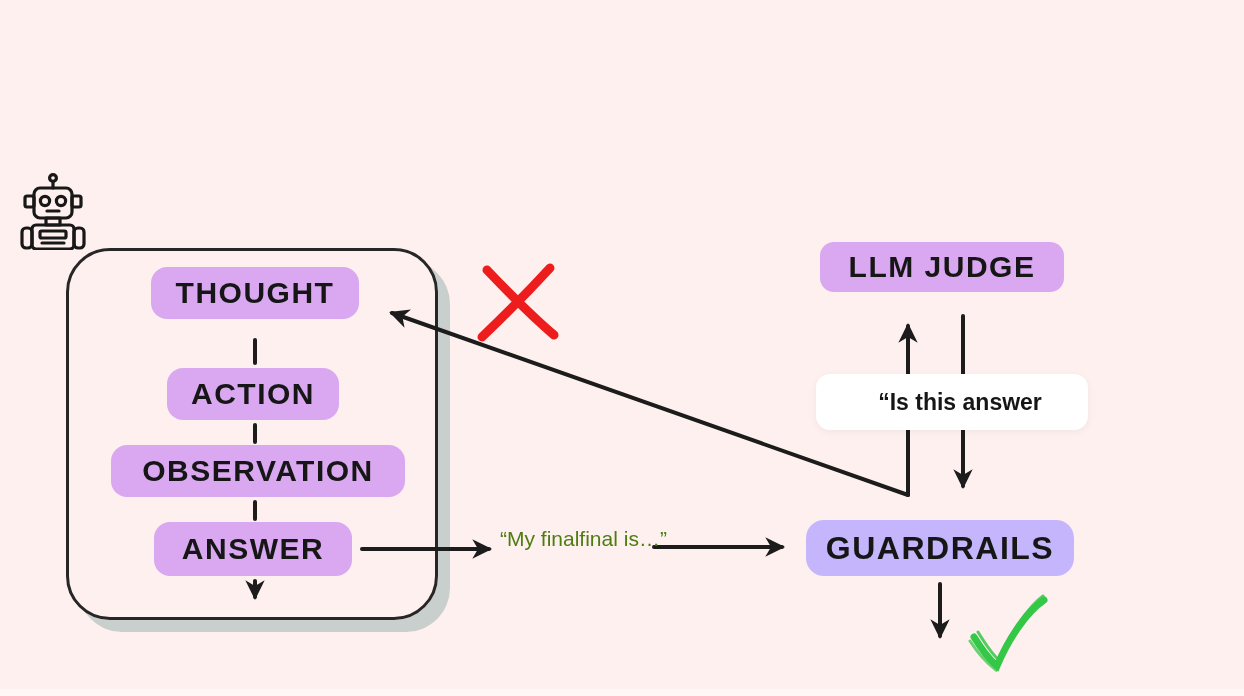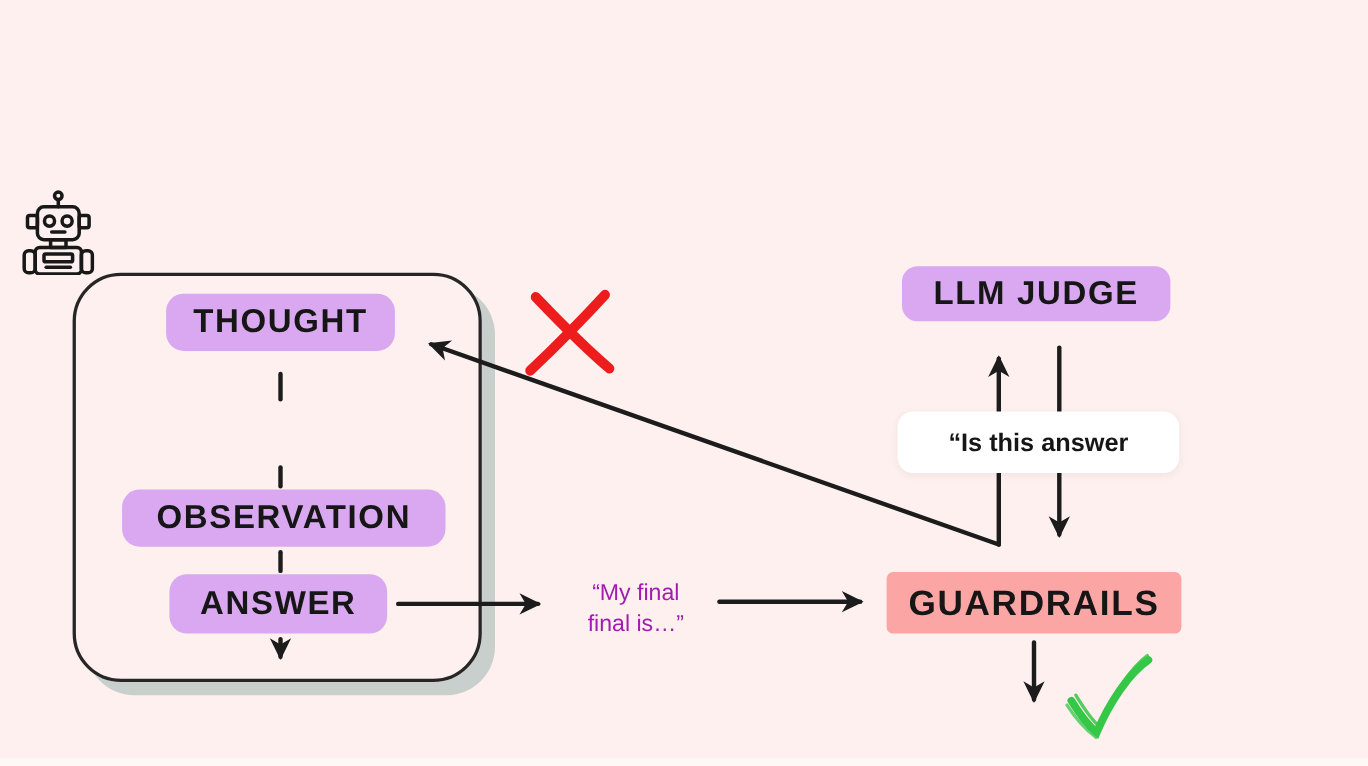--- a/index.html
+++ b/index.html
@@ -38,21 +38,21 @@
     display: flex;
     align-items: center;
     justify-content: center;
     font-weight: 800;
     color: #161616;
     letter-spacing: 1.5px;
     z-index: 3;
     white-space: nowrap;
   }
   .pill.purple { background: #d9a8f0; border-radius: 16px; font-size: 30px; }
-  .pill.green  { background: #fca5a5; border-radius: 6px; font-size: 32px; }
+  .pill.green  { background: #c4b5fd; border-radius: 18px; font-size: 32px; }
 
   #pill-thought     { left: 151px; top: 267px; width: 208px; height: 52px; }
   #pill-action      { left: 167px; top: 368px; width: 172px; height: 52px; }
   #pill-observation { left: 111px; top: 445px; width: 294px; height: 52px; }
   #pill-answer      { left: 154px; top: 522px; width: 198px; height: 54px; }
   #pill-llm-judge   { left: 820px; top: 242px; width: 244px; height: 50px; border-radius: 14px; }
   #pill-guardrails  { left: 806px; top: 520px; width: 268px; height: 56px; }
 
   #judge-question {
     left: 816px; top: 374px;
@@ -64,32 +64,33 @@
     align-items: center;
     justify-content: center;
     font-size: 23px;
     font-weight: 800;
     line-height: 33px;
     color: #161616;
     text-align: center;
     z-index: 3;
     box-shadow: 0 2px 8px rgba(0,0,0,0.05);
     white-space: nowrap;
+    padding-left: 16px;
   }
 
   #final-answer-quote {
     left: 500px; top: 524px;
     width: 156px;
     display: flex;
-    flex-direction: column;
+    flex-direction: row;
     align-items: center;
     font-size: 21px;
     font-weight: 400;
     line-height: 29px;
-    color: #a21caf;
+    color: #4d7c0f;
     text-align: center;
     z-index: 3;
     white-space: nowrap;
   }
 
   #arrow-layer { left: 0; top: 0; z-index: 2; }
   #robot { left: 20px; top: 172px; z-index: 2; }
 
   #bottom-edge-highlight {
     left: 0; bottom: 0; width: 1244px; height: 7px;
@@ -149,20 +150,23 @@
     <g stroke="#35c747" stroke-linecap="round" fill="none">
       <path d="M974 637 C 982 650, 990 660, 997 666 C 1008 640, 1026 612, 1044 600" stroke-width="7"></path>
       <path d="M978 632 C 986 645, 993 655, 999 660 C 1011 633, 1028 607, 1043 596" stroke-width="3" opacity="0.85"></path>
       <path d="M970 641 C 979 655, 988 664, 996 670 C 1007 645, 1024 617, 1040 604" stroke-width="3" opacity="0.75"></path>
     </g>
   </svg>
 
   <div class="abs pill purple" id="pill-thought">
     <span>THOUGHT</span>
   </div>
+  <div class="abs pill purple" id="pill-action">
+    <span>ACTION</span>
+  </div>
   <div class="abs pill purple" id="pill-observation">
     <span>OBSERVATION</span>
   </div>
   <div class="abs pill purple" id="pill-answer">
     <span>ANSWER</span>
   </div>
 
   <div class="abs pill purple" id="pill-llm-judge">
     <span>LLM JUDGE</span>
   </div>

